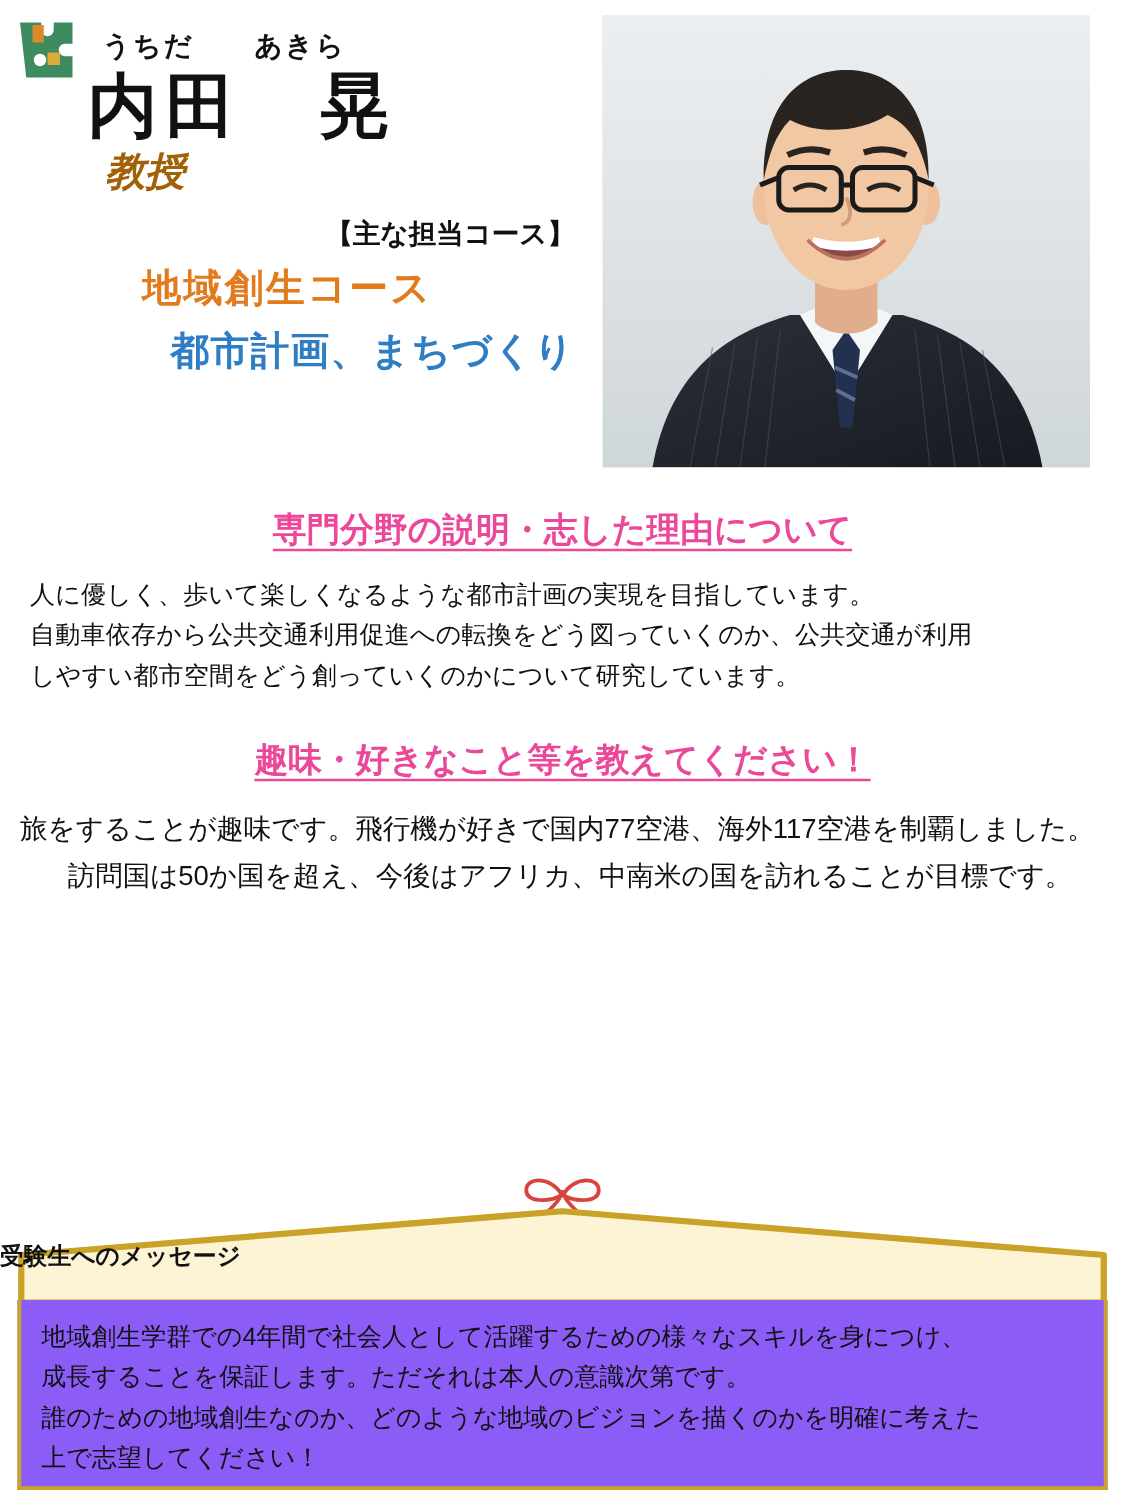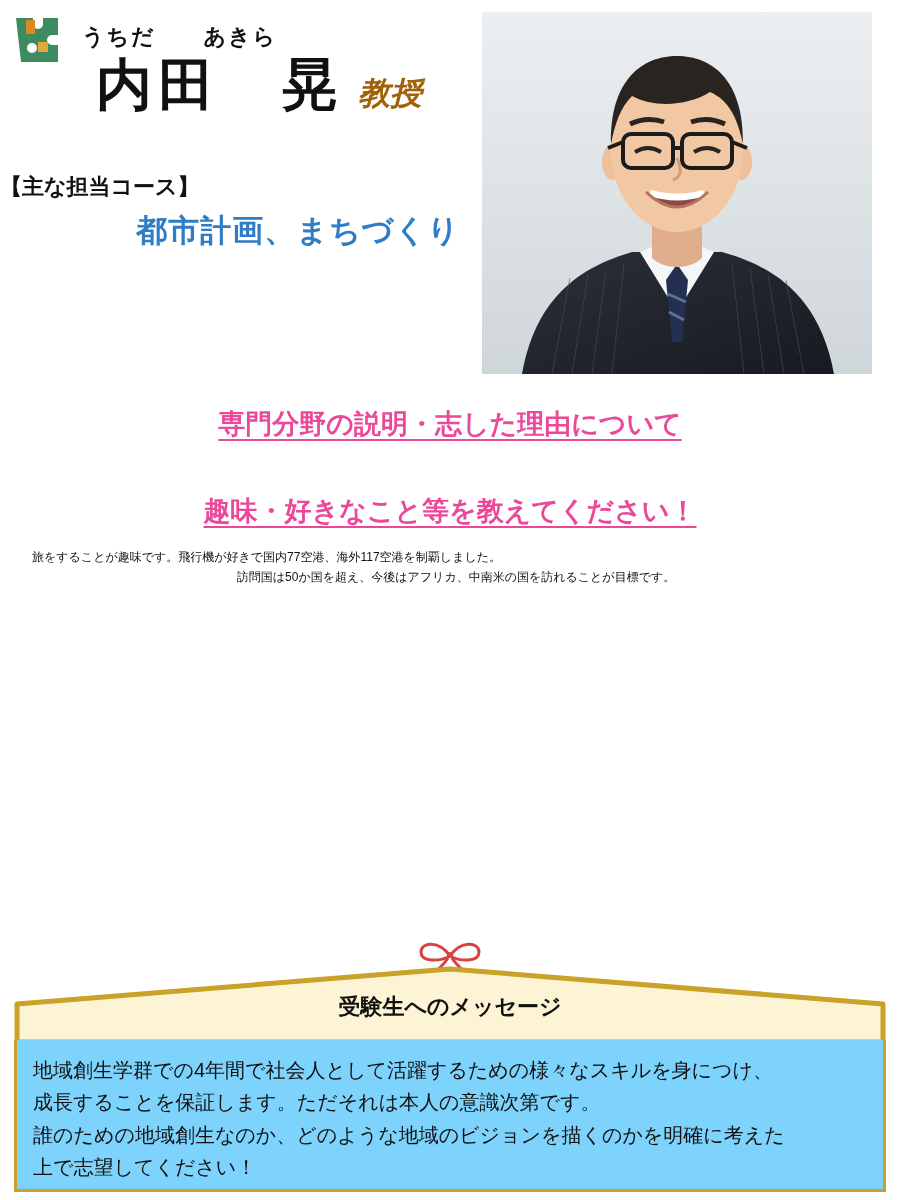--- a/index.html
+++ b/index.html
@@ -39,41 +39,42 @@
   .furigana {
     font-size: 22px;
     font-weight: bold;
     letter-spacing: 2px;
     margin-left: 12px;
     color: #111;
   }
   .furigana .fg2 { margin-left: 48px; }
   .name-line {
     display: flex;
-    align-items: flex-end;
+    align-items: flex-start;
     margin-top: 2px;
-    margin-left: 26px;
+    margin-left: 0;
+    flex-direction: column;
   }
   .name-main {
     font-size: 56px;
     font-weight: bold;
     letter-spacing: 6px;
     line-height: 1.1;
     color: #111;
   }
   .name-title {
     font-size: 32px;
     font-weight: bold;
     margin-left: 14px;
     color: #a16207;
     font-style: italic;
   }
 
   .course-label, .field-label {
-    text-align: left;
+    text-align: right;
     font-size: 22px;
     font-weight: bold;
     color: #111;
     margin-top: 22px;
     width: 460px;
   }
   .course-value {
     text-align: center;
     font-size: 31px;
     font-weight: bold;
@@ -125,24 +126,24 @@
     line-height: 1.62;
     color: #111;
     padding: 0 24px;
     letter-spacing: 0.2px;
   }
   .body-text p { margin: 0 0 0 0; }
   .para-gap { height: 24px; }
 
   .hobby-wrap { margin-top: 9px; }
   .hobby-text {
-    font-size: 12px;
+    font-size: 22px;
     line-height: 1.7;
     color: #111;
-    padding: 0 32px;
+    padding: 0 16px;
     text-align: center;
   }
   .hobby-text p { margin: 0; text-align: left; }
   .hobby-text p.indent { padding-left: 12px; text-align: center; }
 
   
   .message-zone {
     position: absolute;
     left: 0;
     bottom: 0;
@@ -163,33 +164,33 @@
     top: 26px;
     width: 872px;
     height: 74px;
   }
   .banner-top svg { display: block; }
   .banner-title {
     position: absolute;
     left: 0;
     top: 52px;
     width: 900px;
-    text-align: center;
-    font-size: 22px;
+    text-align: left;
+    font-size: 19px;
     font-weight: bold;
     color: #111;
     z-index: 3;
   }
   .banner-body {
     position: absolute;
     left: 14px;
     top: 100px;
     width: 872px;
     height: 152px;
-    background: #7dd3fc;
+    background: #8b5cf6;
     border: 3px solid #c9a227;
     border-top: none;
     box-sizing: border-box;
   }
   .banner-body .inner {
     padding: 14px 16px 0 16px;
     font-size: 20px;
     line-height: 1.62;
     color: #111;
   }
@@ -214,20 +215,21 @@
       <span>うちだ</span><span class="fg2">あきら</span>
     </div>
     <div class="name-line">
       <span class="name-main">内田　晃</span>
       <span class="name-title">教授</span>
     </div>
   </div>
 
   <div class="left-col">
     <div class="course-label">【主な担当コース】</div>
+    <div class="course-value">地域創生コース</div>
     <div class="field-value">都市計画、まちづくり</div>
   </div>
 
   <div class="portrait">
     <svg width="390" height="362" viewBox="0 0 390 362">
       <defs>
         <linearGradient id="bg" x1="0" y1="0" x2="0" y2="1">
           <stop offset="0%" stop-color="#eceff1"></stop>
           <stop offset="100%" stop-color="#cfd6da"></stop>
         </linearGradient>
@@ -287,20 +289,23 @@
       <path d="M166 182 q29 26 58 0 q-29 10 -58 0 Z" fill="#8c4a46"></path>
       <path d="M168 181 q27 8 54 0" stroke="#ffffff" stroke-width="7" fill="none"></path>
       <path d="M164 180 q31 30 62 0" stroke="#b97160" stroke-width="3" fill="none"></path>
     </svg>
   </div>
 </div>
 
 <div>
   <div class="section-heading">専門分野の説明・志した理由について</div>
   <div class="body-text">
+    <p style="white-space: pre-line;">人に優しく、歩いて楽しくなるような都市計画の実現を目指しています。
+自動車依存から公共交通利用促進への転換をどう図っていくのか、公共交通が利用
+しやすい都市空間をどう創っていくのかについて研究しています。</p>
     <div class="para-gap"></div>
   </div>
 </div>
 
 <div class="hobby-wrap">
   <div class="section-heading">趣味・好きなこと等を教えてください！</div>
   <div class="hobby-text">
     <p>旅をすることが趣味です。飛行機が好きで国内77空港、海外117空港を制覇しました。</p>
     <p class="indent">訪問国は50か国を超え、今後はアフリカ、中南米の国を訪れることが目標です。</p>
   </div>

